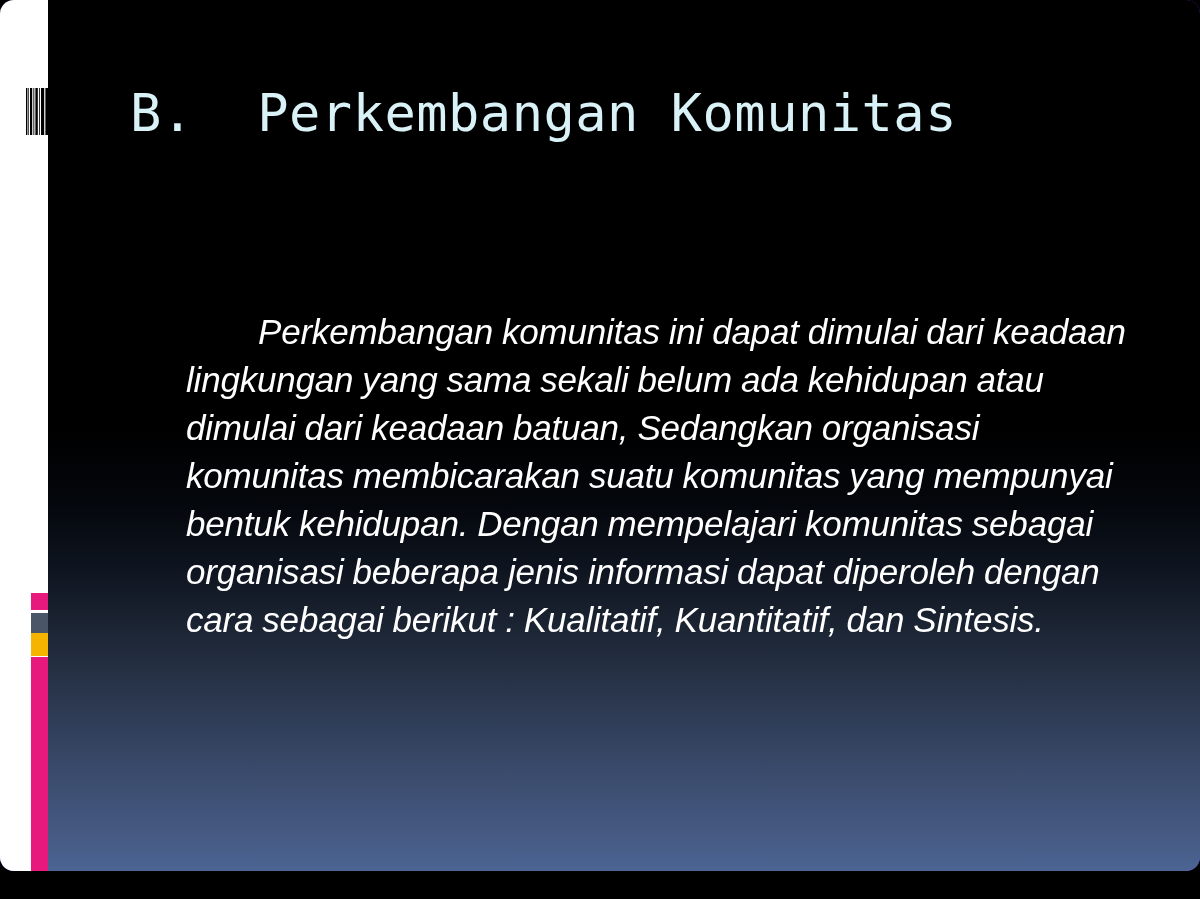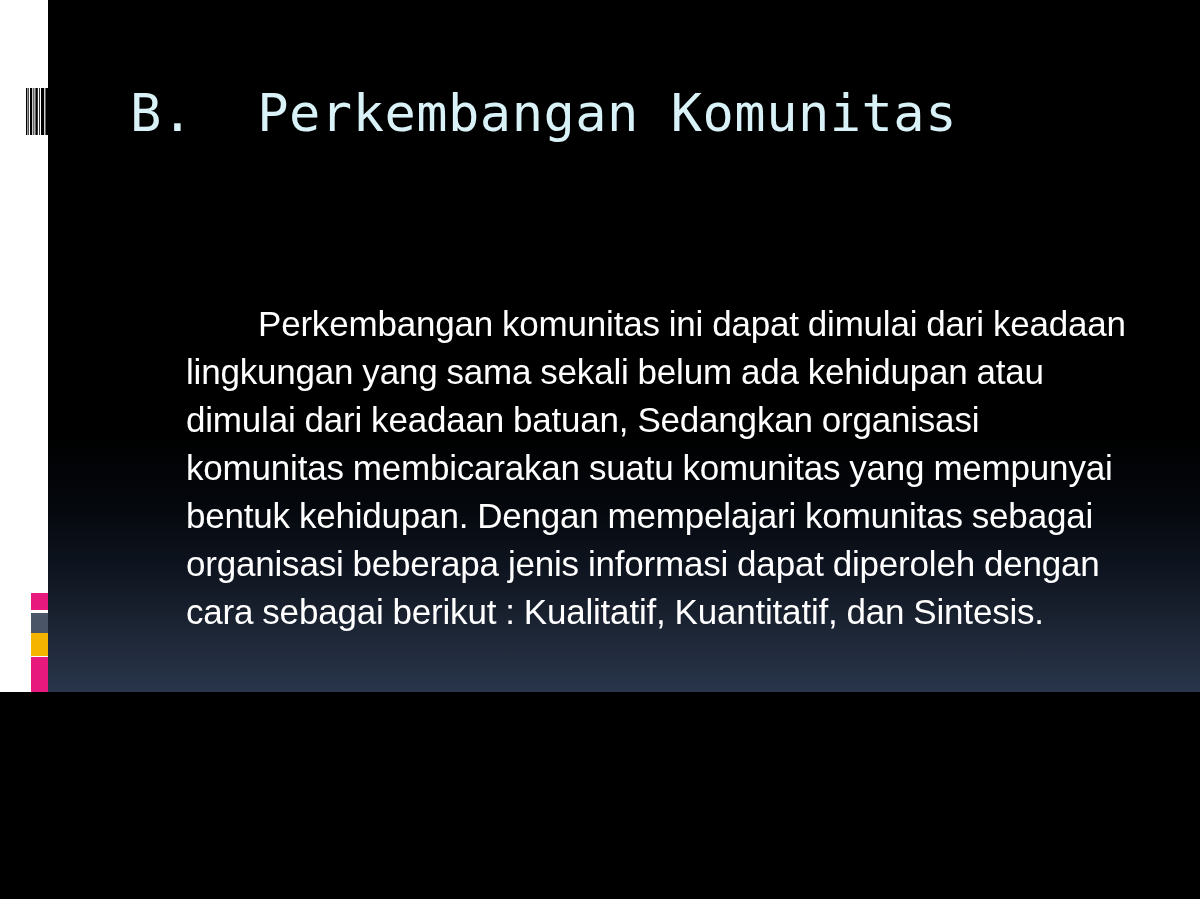--- a/index.html
+++ b/index.html
@@ -4,24 +4,25 @@
 <title>Slide</title>
 <style>
   html, body {
     margin: 0;
     padding: 0;
     background: #000;
   }
   #slide {
     position: relative;
     width: 1200px;
-    height: 692px;
+    height: 871px;
     overflow: hidden;
     font-family: "Liberation Sans", sans-serif;
     background: #6d28d9;
+    border-radius: 14px;
   }
   .slide-bg-fix {
     position: absolute;
     left: 0; top: 0;
     width: 1200px; height: 899px;
     background: linear-gradient(to bottom,
         #000000 0%,
         #000000 48%,
         #04070c 56%,
         #0e141f 63%,
@@ -76,22 +77,23 @@
     white-space: pre;
     margin: 0;
   }
   .title-line-1 { text-indent: 10px; }
   .title-line-2 { text-indent: 88px; }
 
   
   .body-block {
     position: absolute;
     left: 186px;
-    top: 300px;
+    top: 308px;
     width: 948px;
+    font-style: italic;
   }
   .body-text {
     margin: 0;
     font-family: "Liberation Sans", sans-serif;
     font-size: 35px;
     line-height: 48px;
     color: #ffffff;
     text-indent: 72px;
     text-align: left;
     letter-spacing: -0.2px;

